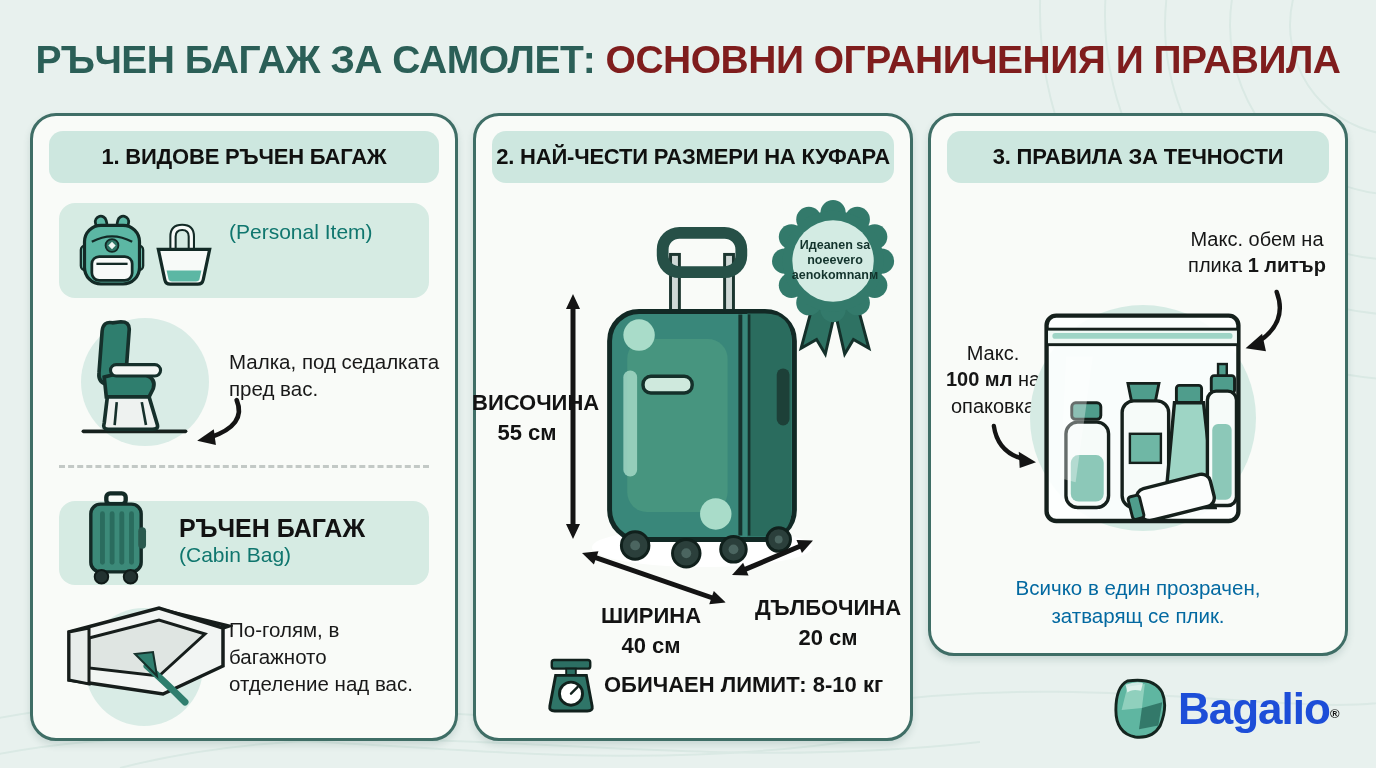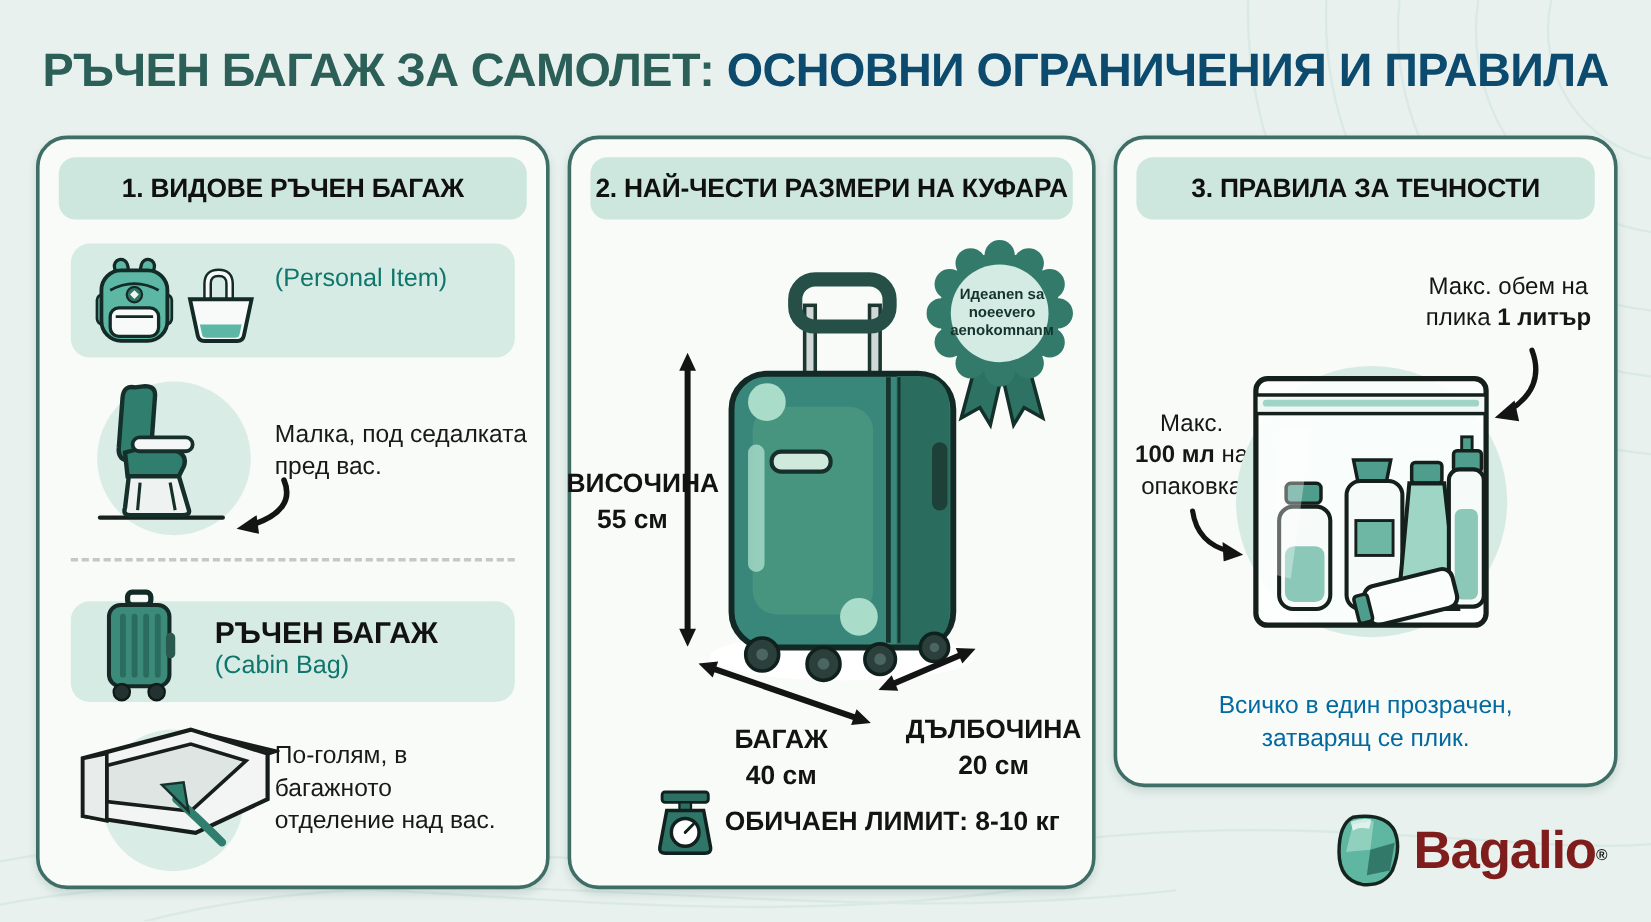--- a/index.html
+++ b/index.html
@@ -3,21 +3,21 @@
 <meta charset="utf-8">
 <style>
   html,body{margin:0;padding:0;}
   body{width:1376px;height:768px;overflow:hidden;background:#e8f1ee;
        font-family:"Liberation Sans","DejaVu Sans",sans-serif;color:#161616;position:relative;}
   .stage{position:absolute;inset:0;width:1376px;height:768px;}
   .bgwaves{position:absolute;inset:0;z-index:0;}
   .title{position:absolute;top:38px;left:0;width:1376px;text-align:center;
          font-size:39px;font-weight:800;letter-spacing:-0.5px;z-index:2;white-space:nowrap;}
   .title .teal{color:#2b5f57;margin-top:24px;}
-  .title .dark{color:#0c4a6e;}
+  .title .dark{color:#7f1d1d;}
   .panel{position:absolute;background:#f9fbf8;border:3px solid #3f6e66;border-radius:26px;
          box-shadow:0 4px 7px rgba(52,94,86,.16);z-index:1;}
   .panel1{left:30px;top:113px;width:422px;height:622px;}
   .panel2{left:473px;top:113px;width:434px;height:622px;}
   .panel3{left:928px;top:113px;width:414px;height:537px;}
   .phead{position:absolute;left:16px;top:15px;right:16px;height:52px;background:#cde7df;
          border-radius:14px;display:flex;align-items:center;justify-content:center;
          font-size:22px;font-weight:800;color:#10100f;letter-spacing:-0.2px;text-align:right;}
   .ibanner{position:absolute;background:#d6ebe3;border-radius:16px;}
   .itemtitle{font-size:25px;font-weight:800;line-height:1.15;color:#121212;}
@@ -28,21 +28,21 @@
   .dimlabel{font-size:22px;font-weight:700;color:#131313;text-align:center;line-height:1.35;}
   .abs{position:absolute;}
   .badgetext{position:absolute;text-align:center;font-size:12.5px;font-weight:800;
              color:#13332c;line-height:1.2;}
   .limit{font-size:22px;color:#131313;}
   .limit .lab{font-weight:700;}
   .limit .val{font-weight:800;}
   .smalltext{font-size:20px;line-height:1.32;color:#161616;text-align:center;}
   .smalltext b{font-weight:800;}
   .note{font-size:20.5px;line-height:1.35;text-align:center;color:#0369a1;}
-  .brandword{font-size:44px;font-weight:800;letter-spacing:-1px;color:#7f1d1d;}
+  .brandword{font-size:44px;font-weight:800;letter-spacing:-1px;color:#1d4ed8;}
   .reg{font-size:13px;vertical-align:super;font-weight:700;}
   svg{display:block;}
 </style>
 </head>
 <body>
 
 <div class="stage">
 
   <svg class="bgwaves" width="1376" height="768" viewBox="0 0 1376 768">
     <g fill="none" stroke="#d8e8e3" stroke-width="2" opacity="0.85">
@@ -207,21 +207,21 @@
       <div>ВИСОЧИНА</div>
       <div>55 см</div>
     </div>
 
     <svg class="abs" style="left:106px;top:428px;transform:rotate(19deg);transform-origin:0 50%;" width="152" height="18" viewBox="0 0 152 18">
       <line x1="13" y1="9" x2="139" y2="9" stroke="#141414" stroke-width="5"></line>
       <polygon points="15,2 0,9 15,16" fill="#141414"></polygon>
       <polygon points="137,2 152,9 137,16" fill="#141414"></polygon>
     </svg>
     <div class="abs dimlabel" style="left:105px;top:485px;width:140px;">
-      <div>БАГАЖ</div>
+      <div>ШИРИНА</div>
       <div>40 см</div>
     </div>
 
     <svg class="abs" style="left:256px;top:450px;transform:rotate(-23deg);transform-origin:0 50%;" width="88" height="18" viewBox="0 0 88 18">
       <line x1="13" y1="9" x2="75" y2="9" stroke="#141414" stroke-width="5"></line>
       <polygon points="15,2 0,9 15,16" fill="#141414"></polygon>
       <polygon points="73,2 88,9 73,16" fill="#141414"></polygon>
     </svg>
     <div class="abs dimlabel" style="left:272px;top:477px;width:160px;">
       <div>ДЪЛБОЧИНА</div>

